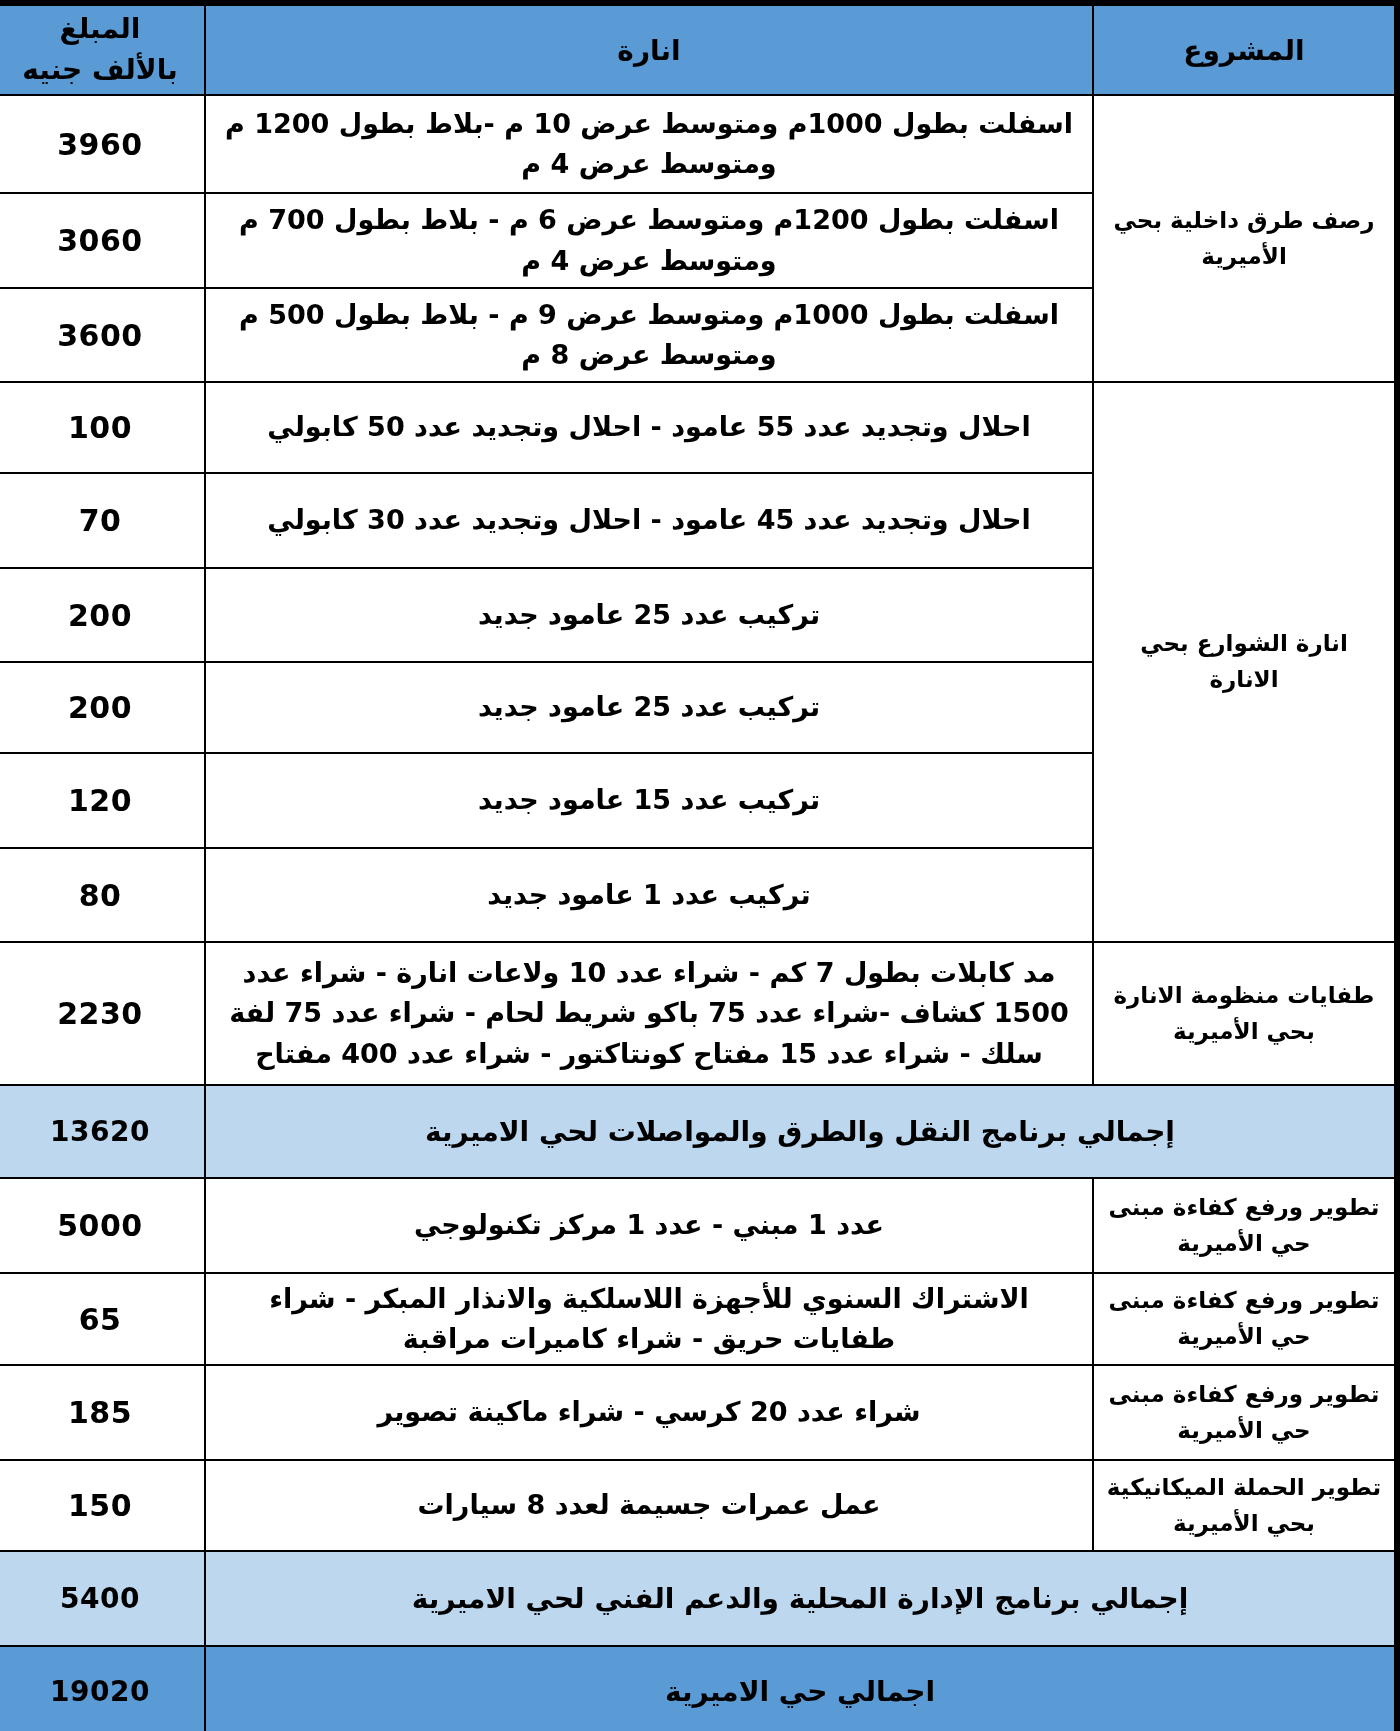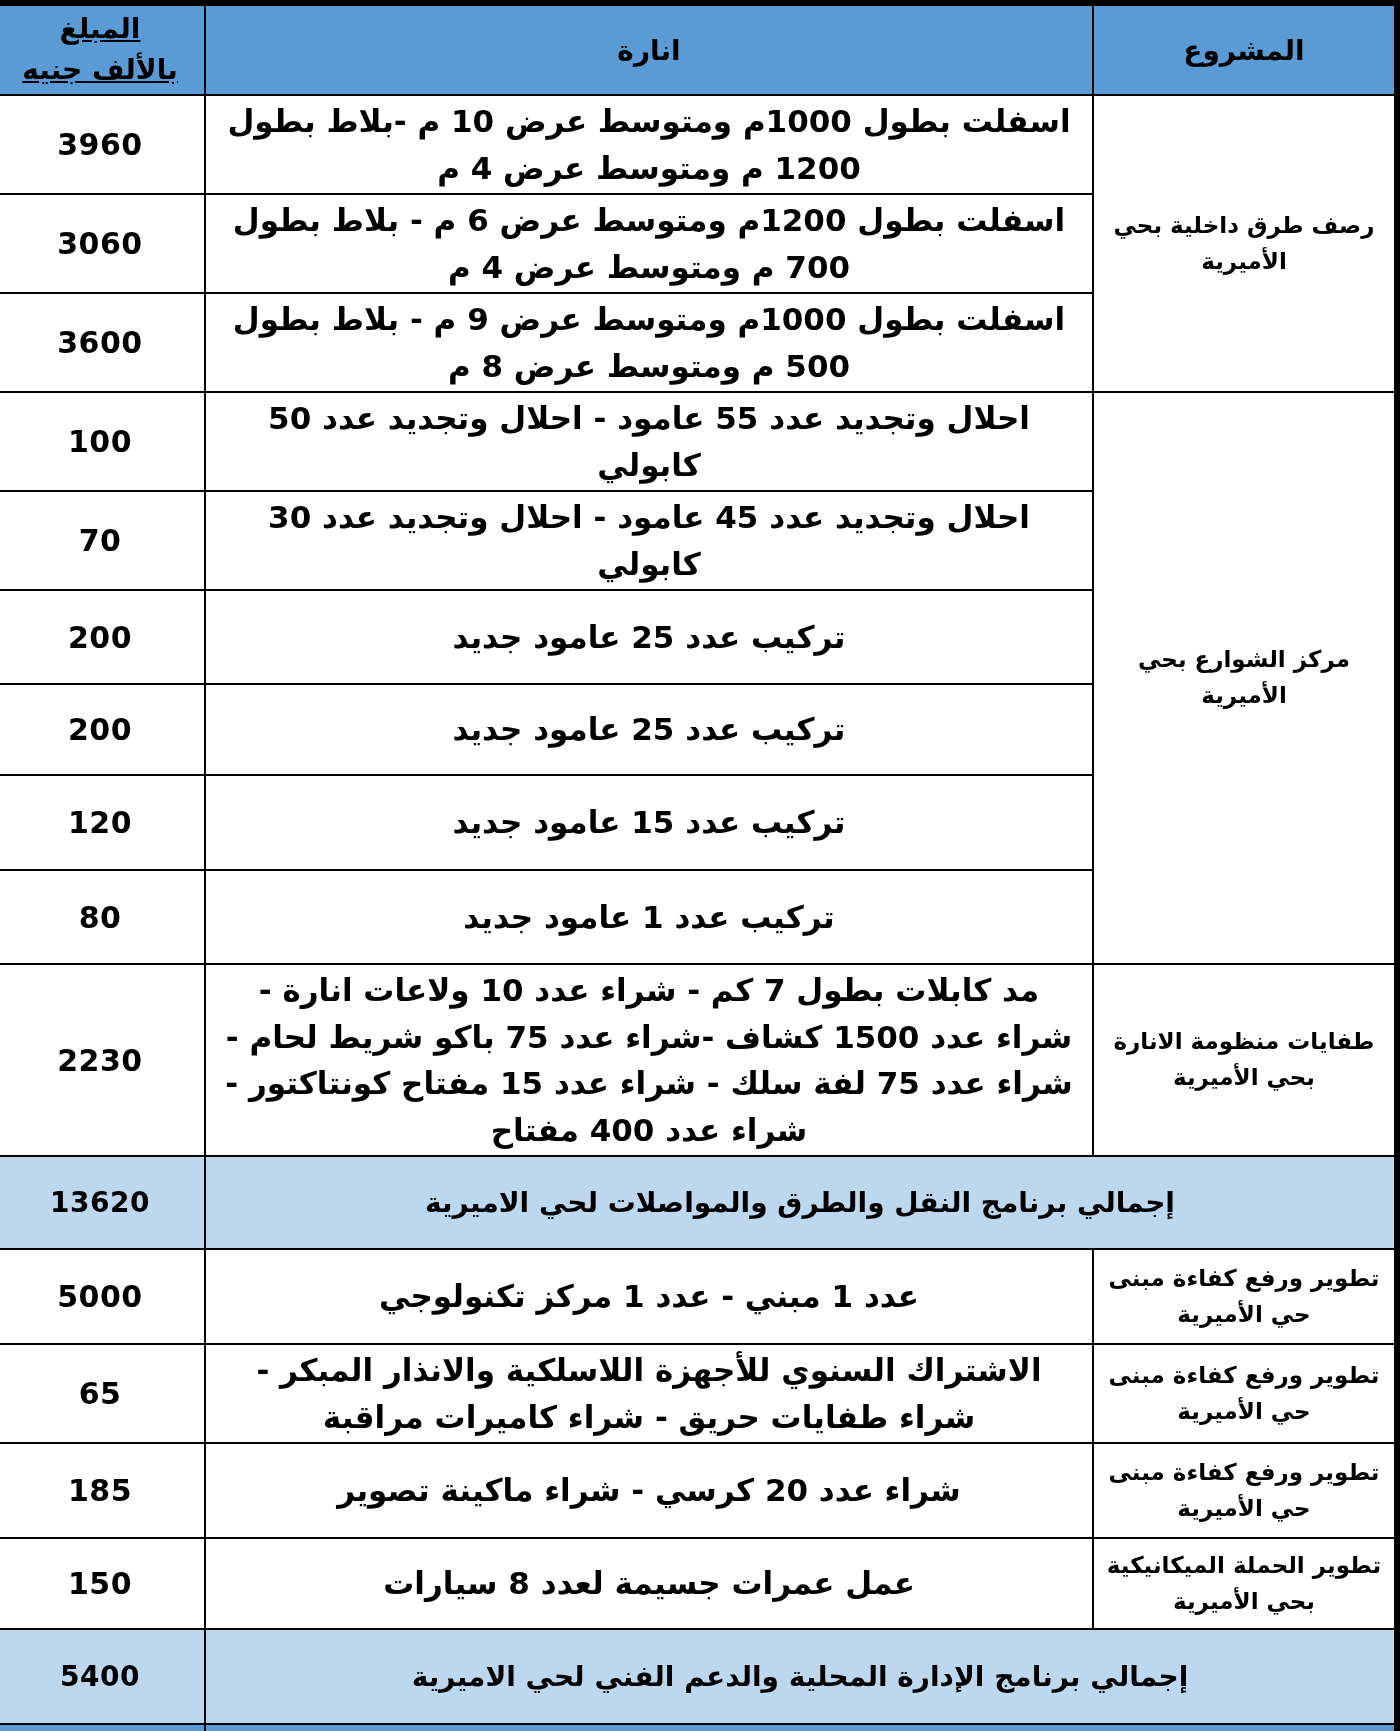--- a/index.html
+++ b/index.html
@@ -38,23 +38,23 @@
     overflow:hidden;
   }
   thead th{
     background:var(--header_bg);
     font-size:28px;
   }
   .col-project{width:302px;}
   .col-desc{width:888px;}
   .col-amount{width:210px;}
   td.amount{font-size:30px;letter-spacing:0.5px;}
-  td.desc{font-size:31px;line-height:1.5;}
+  td.desc{font-size:27px;line-height:1.5;}
   td.project{font-size:23px;line-height:1.55;}
-  .blk{display:block;line-height:1.45;text-decoration:underline;}
+  .blk{display:block;line-height:1.45;}
   tr.subtotal-row td{
     background:var(--subtotal_bg);
     font-size:28px;
   }
   tr.grand-row td{
     background:var(--grand_total_bg);
     font-size:28px;
   }
 </style>
 </head>
@@ -85,21 +85,21 @@
       </tr>
       <tr style="height:95px">
         <td class="desc">اسفلت بطول 1200م ومتوسط عرض 6 م - بلاط بطول 700 م ومتوسط عرض 4 م</td>
         <td class="amount">3060</td>
       </tr>
       <tr style="height:94px">
         <td class="desc">اسفلت بطول 1000م ومتوسط عرض 9 م - بلاط بطول 500 م ومتوسط عرض 8 م</td>
         <td class="amount">3600</td>
       </tr>
       <tr style="height:91px">
-        <td class="project" rowspan="6">مركز الشوارع بحي الأميرية</td>
+        <td class="project" rowspan="6">انارة الشوارع بحي الانارة</td>
         <td class="desc">احلال وتجديد عدد 55 عامود - احلال وتجديد عدد 50 كابولي</td>
         <td class="amount">100</td>
       </tr>
       <tr style="height:95px">
         <td class="desc">احلال وتجديد عدد 45 عامود - احلال وتجديد عدد 30 كابولي</td>
         <td class="amount">70</td>
       </tr>
       <tr style="height:94px">
         <td class="desc">تركيب عدد 25 عامود جديد</td>
         <td class="amount">200</td>

